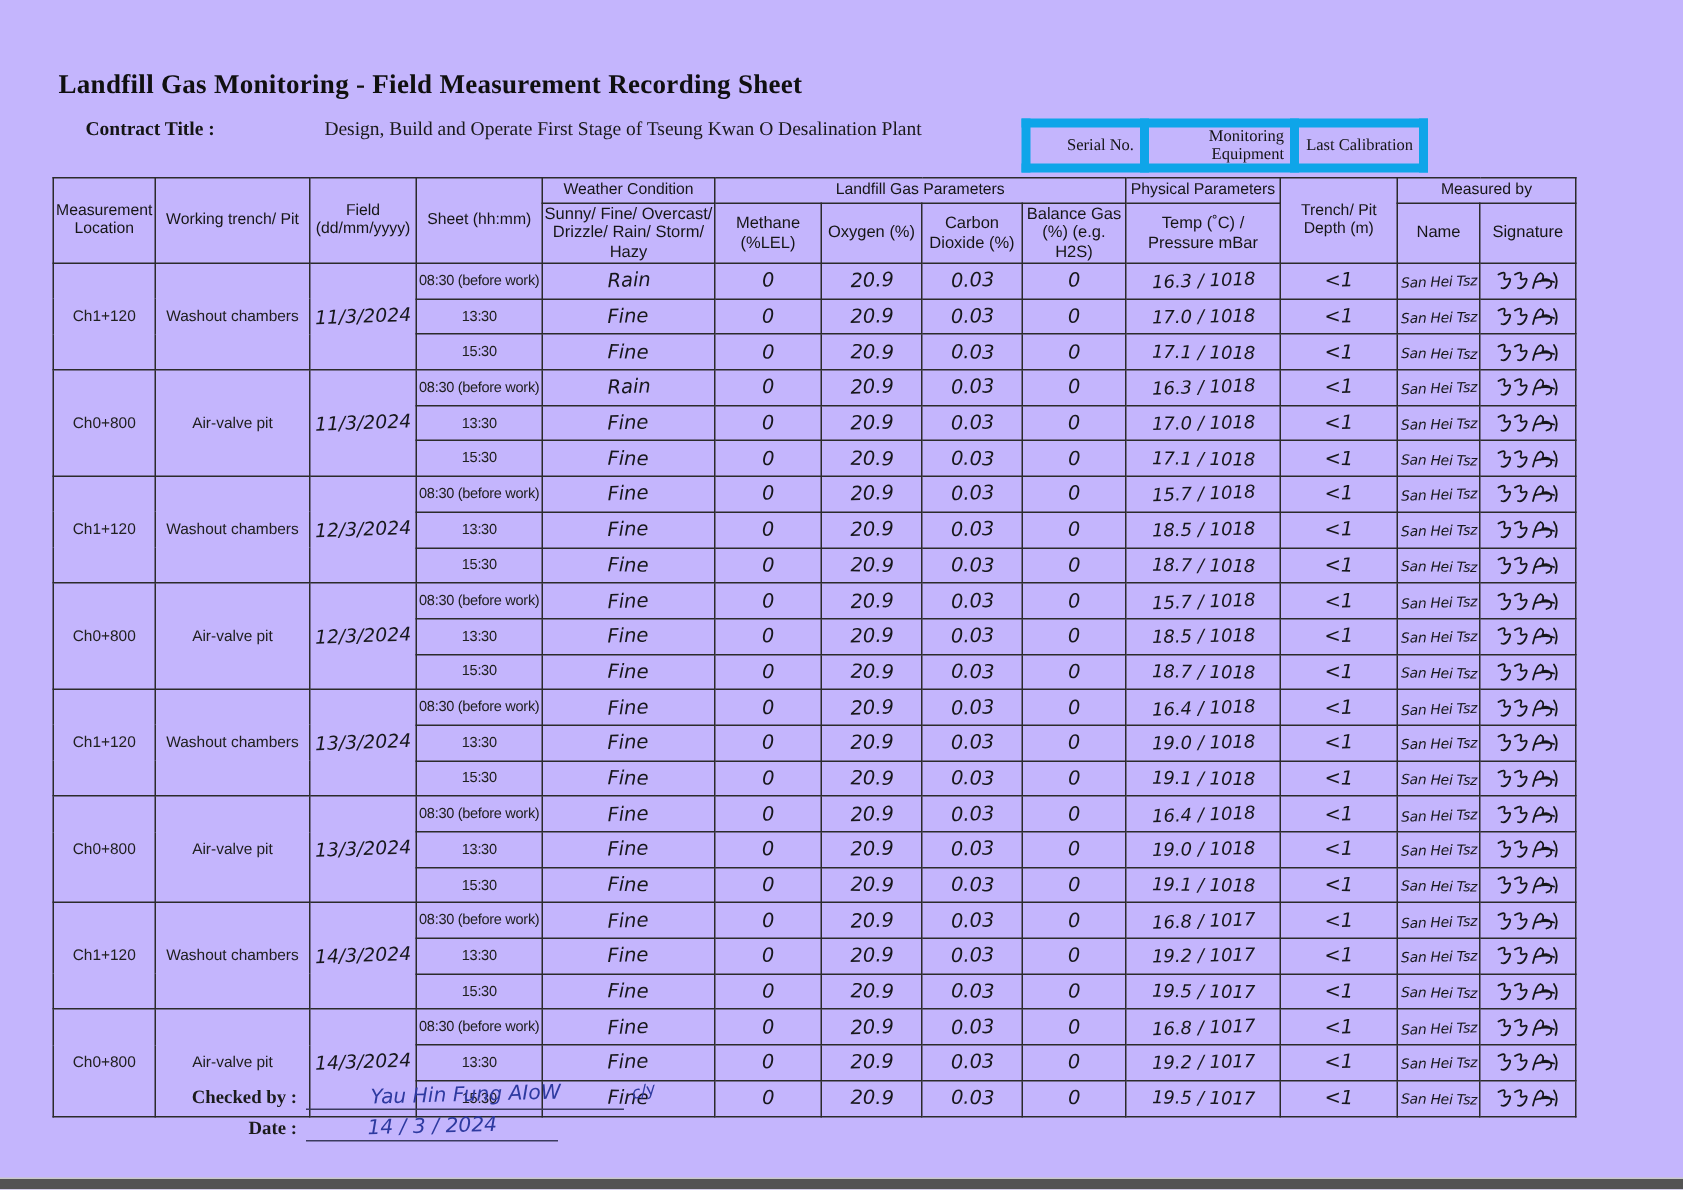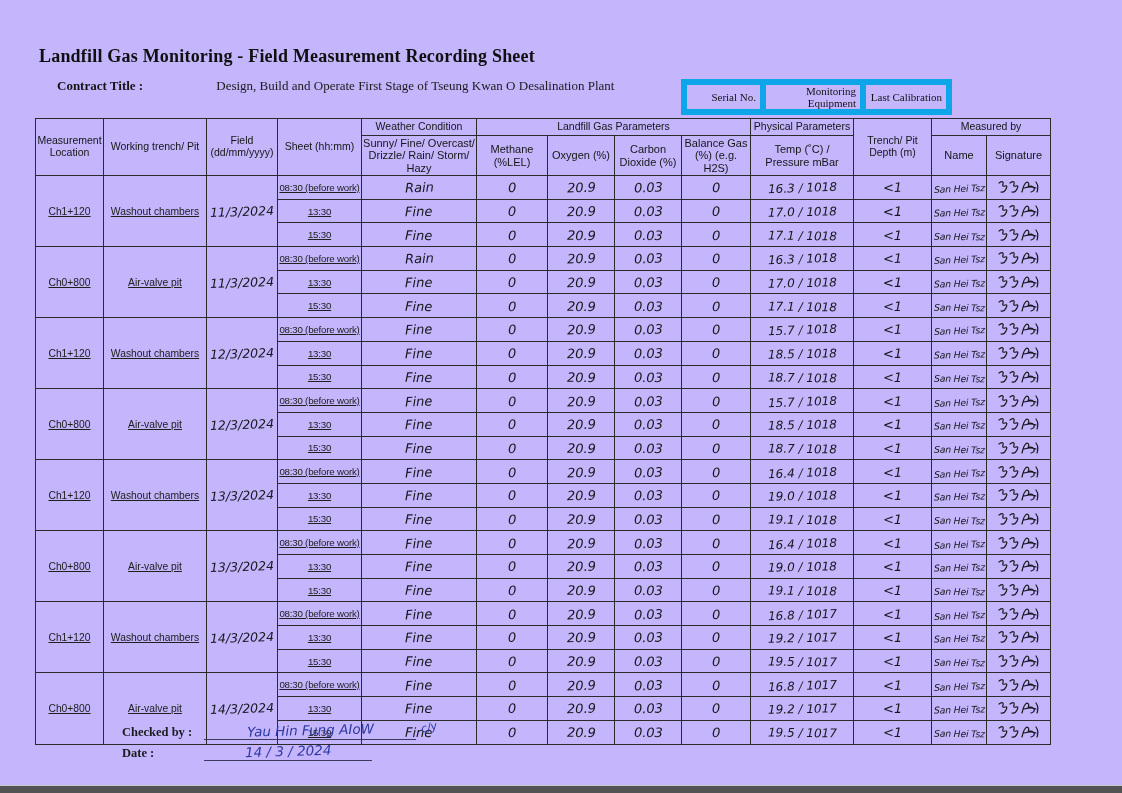--- a/index.html
+++ b/index.html
@@ -22,34 +22,34 @@
 
   .main{position:absolute;left:35px;top:118px;table-layout:fixed;}
   .main th,.main td{border:1px solid #2b2b2b;overflow:hidden;}
   .main thead th{font-weight:normal;text-align:center;vertical-align:middle;
                  font-size:10.3px;line-height:1.12;padding:1px 1px;color:#161616;}
   .main thead tr.tier1 th{height:14px;font-size:10.5px;}
   .main thead tr.tier2 th{height:37px;font-size:11px;}
   .main thead th.lg{font-size:10.4px;}
   .main thead th.sm{font-size:9.2px;margin-top:32px;}
   .main tbody td{height:22.7px;padding:0 1px;text-align:center;vertical-align:middle;}
-  .pr{font-size:10.3px;color:#202020;text-decoration:underline;}
+  .pr{font-size:10.3px;color:#202020;}
   .pr-time{font-size:9.7px;letter-spacing:-0.2px;}
   .hw{display:inline-block;font-family:"DejaVu Sans",sans-serif;font-style:italic;
       font-size:13px;color:#17171c;line-height:1;transform:rotate(-1.2deg);white-space:nowrap;}
   tr:nth-child(3n) .hw{transform:rotate(0.8deg);}
   tr:nth-child(3n+1) .hw{transform:rotate(-2deg);}
   .hw-date{font-size:12.5px;}
   .hw-sm{font-size:12px;}
   .hw-name{font-size:9.3px;letter-spacing:-0.2px;}
   .sig svg{display:block;margin:0 auto;}
 
   .footer{position:absolute;left:122px;top:721px;}
   .f-row{height:21px;white-space:nowrap;}
-  .f-label{display:inline-block;width:76px;text-align:left;margin-right:6px;
+  .f-label{display:inline-block;width:76px;text-align:right;margin-right:6px;
            font-family:"Liberation Serif",serif;font-size:12.5px;font-weight:bold;color:#1b1b1b;}
   .f-line{display:inline-block;border-bottom:1.6px solid #3a3a5e;text-align:center;
           vertical-align:bottom;padding-bottom:0;}
   .f-line1{width:212px;}
   .f-line2{width:168px;}
   .hw-blue{display:inline-block;font-family:"DejaVu Sans",sans-serif;font-style:italic;
            font-size:13.5px;color:#2e3aa0;transform:rotate(-1.5deg);line-height:1.1;}
   .f-suffix{display:inline-block;margin-left:5px;vertical-align:top;
             font-family:"DejaVu Sans",sans-serif;font-style:italic;font-size:11px;
             color:#2e3aa0;transform:rotate(-14deg);}

